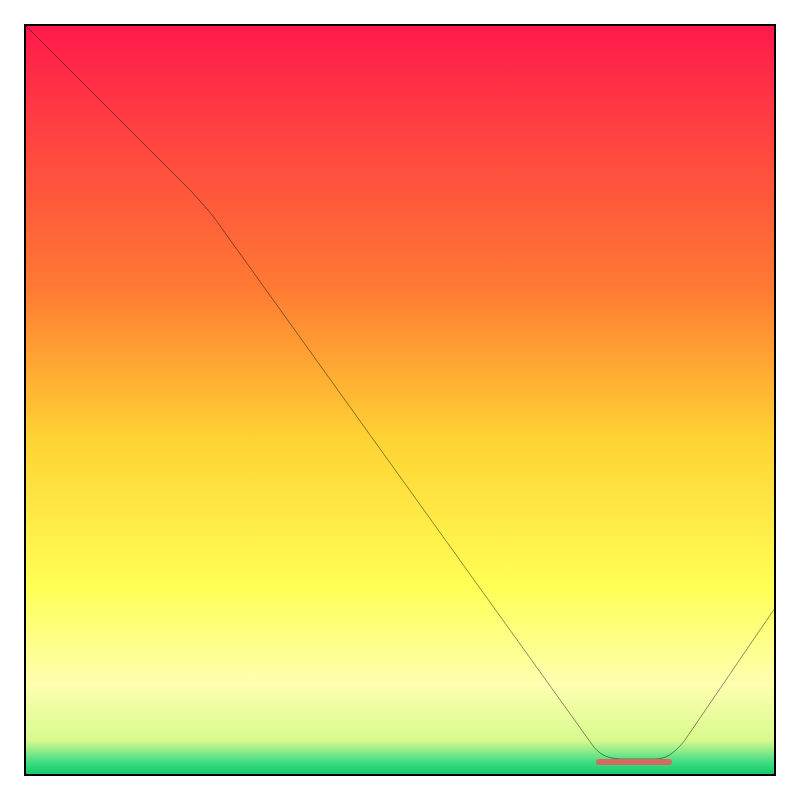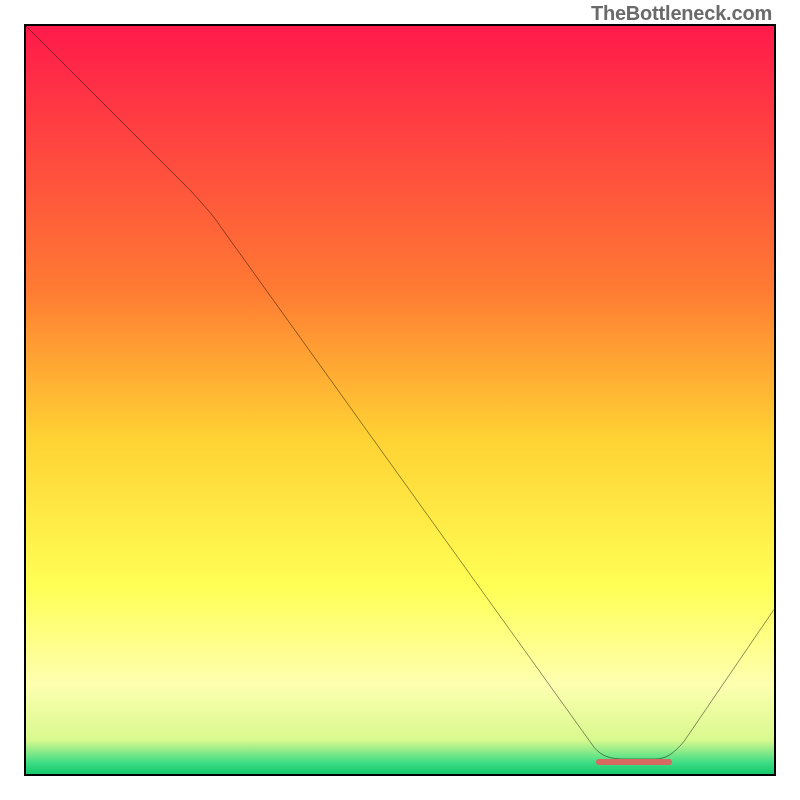--- a/index.html
+++ b/index.html
@@ -49,21 +49,20 @@
     height: 6px;
     border-radius: 3px;
     background: #d66a60;
   }
 </style>
 </head>
 <body>
 
 <div class="stage">
 
-  <div class="watermark">TheBottleneck.com</div>
 
   <div class="plot-area">
 
     <svg class="bg" viewBox="0 0 100 100" preserveAspectRatio="none">
       <defs>
         <linearGradient id="g" x1="0" y1="0" x2="0" y2="1">
           <stop offset="0%" stop-color="#ff1a4b"></stop>
           <stop offset="35%" stop-color="#ff7a33"></stop>
           <stop offset="55%" stop-color="#ffd233"></stop>
           <stop offset="75%" stop-color="#ffff55"></stop>

